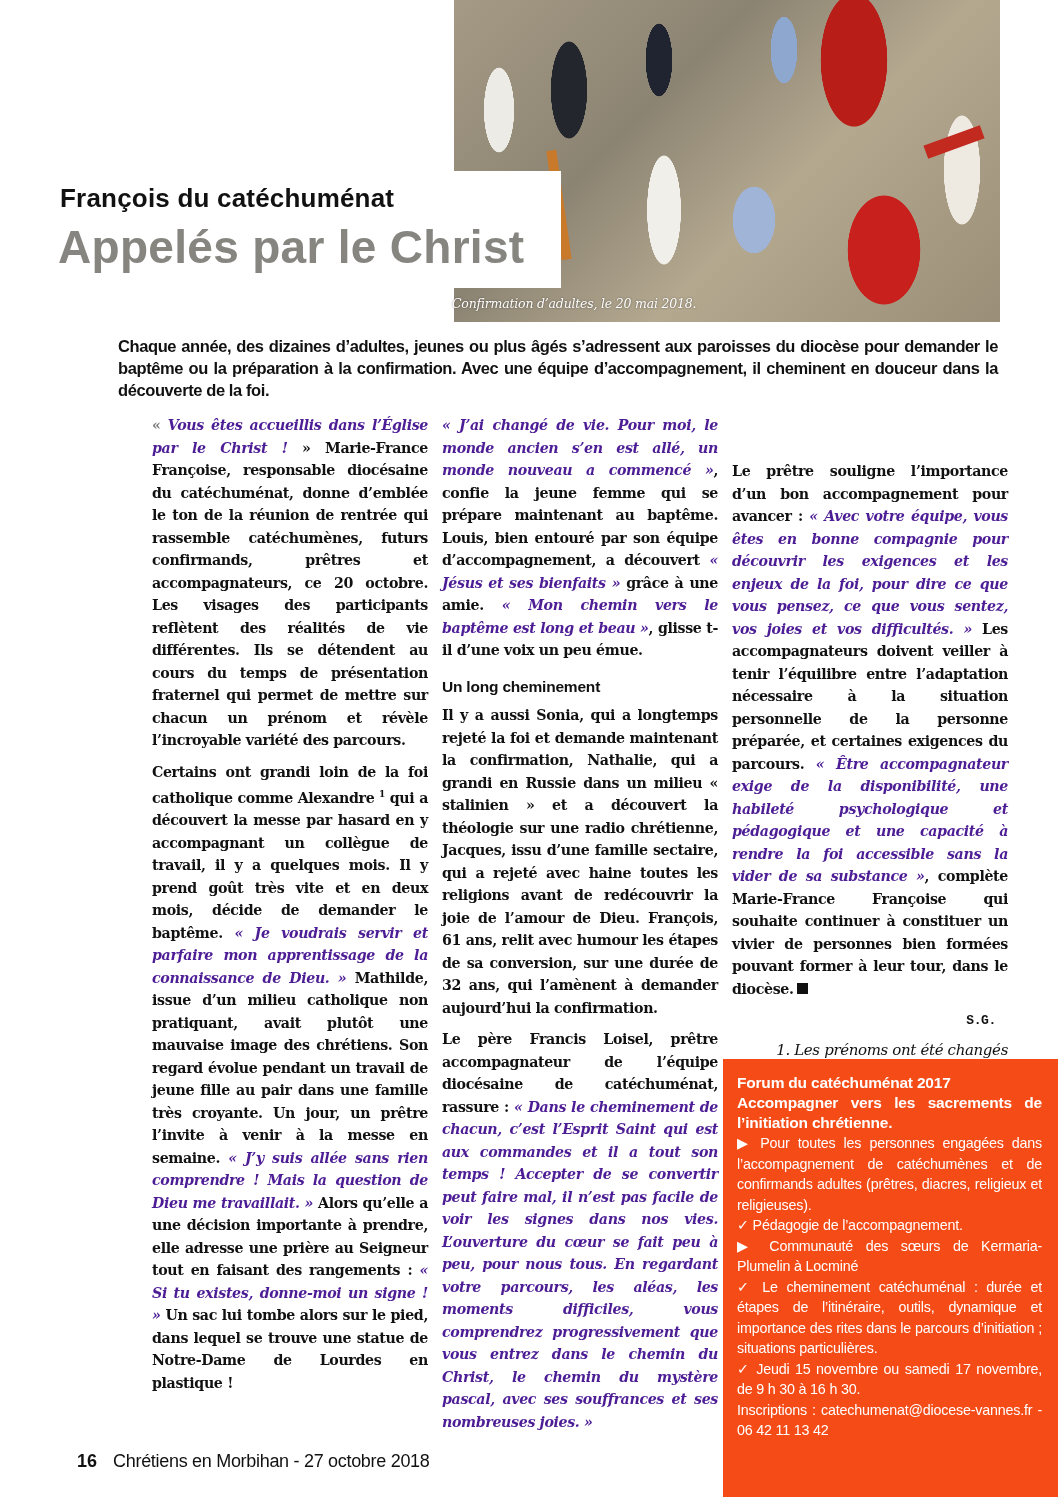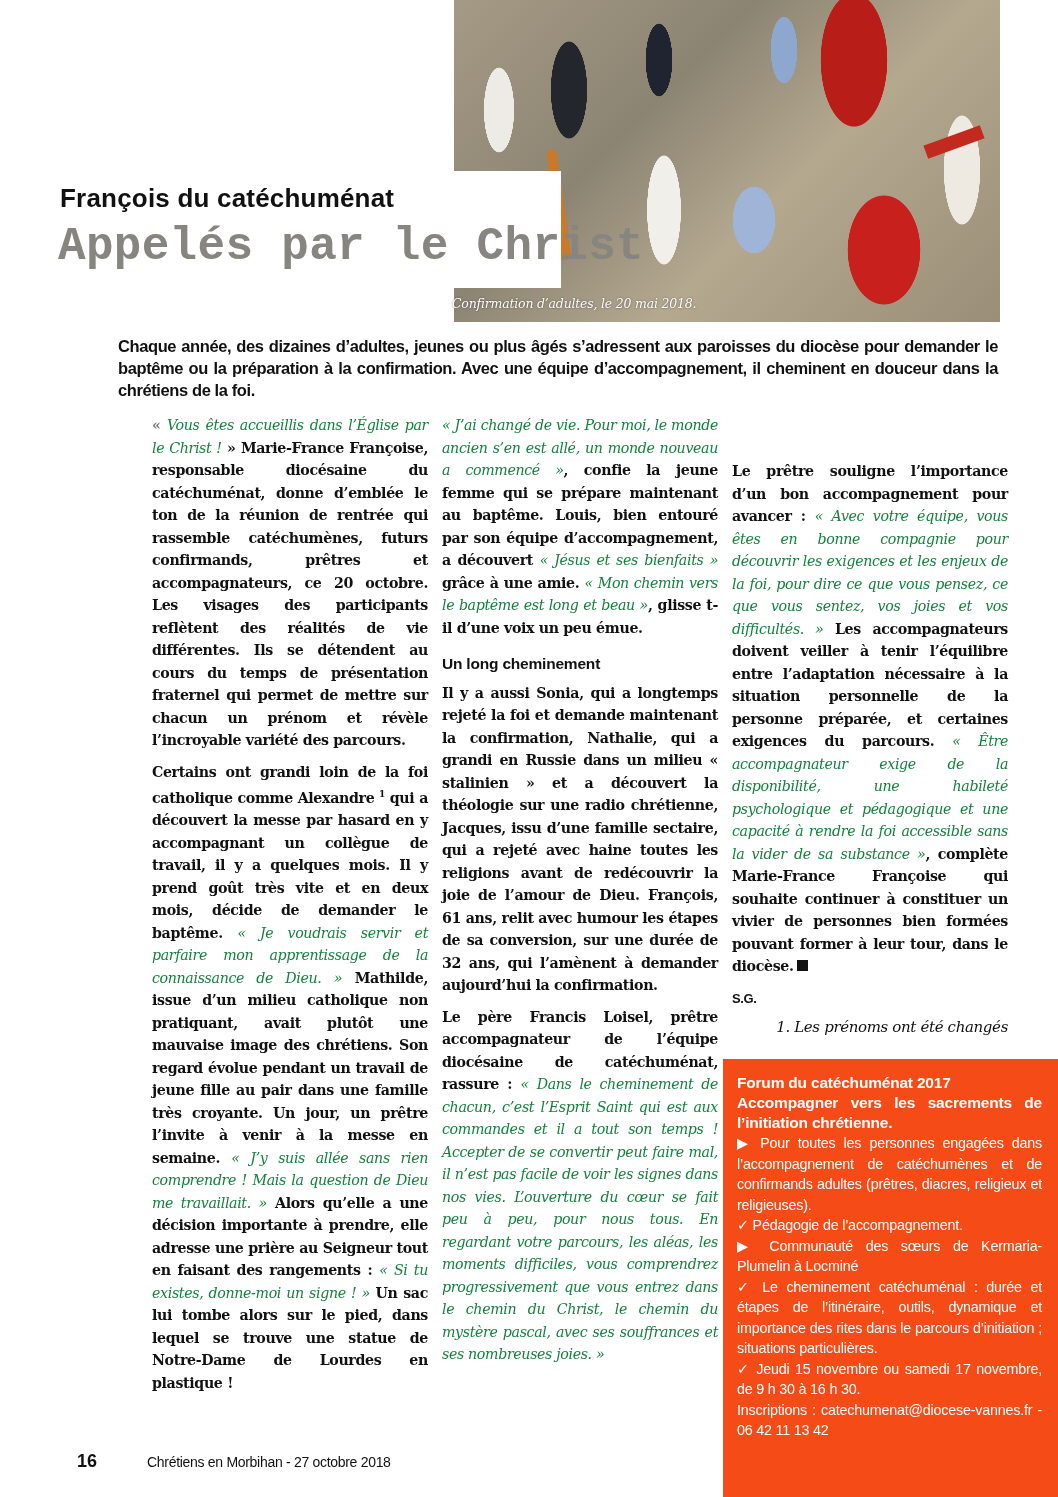--- a/index.html
+++ b/index.html
@@ -35,51 +35,51 @@
     position: absolute; left: 40px; top: 171px; width: 521px; height: 117px;
     background: #ffffff;
   }
   .kicker {
     position: absolute; left: 60px; top: 183px;
     font-family: "Liberation Sans", sans-serif; font-weight: bold;
     font-size: 26px; color: #111111; letter-spacing: 0.2px;
   }
   .headline {
     position: absolute; left: 58px; top: 224px;
-    font-family: Liberation Mono, monospace; font-weight: bold;
+    font-family: Liberation Sans, sans-serif; font-weight: bold;
     font-size: 46px; color: #878580; letter-spacing: 0.3px; line-height: 1;
   }
 
   
   .lead {
     position: absolute; left: 118px; top: 335px; width: 880px;
     font-family: "Liberation Sans", sans-serif; font-weight: bold;
     font-size: 16.5px; line-height: 22px; color: #111111; letter-spacing: -0.4px;
     text-align: justify;
   }
 
   
   .col {
     position: absolute; top: 414px; width: 276px;
     font-family: "DejaVu Serif", serif; font-size: 14.2px; line-height: 22.5px;
     color: #111111; text-align: justify; letter-spacing: -0.35px;
   }
   .col p { margin: 0 0 9px 0; }
-  .col em { font-style: italic; font-weight: normal; color: #15803d; }
+  .col em { font-style: italic; font-weight: bold; color: #4c1d95; }
   .col1 { left: 152px; font-weight: bold; }
   .col2 { left: 442px; font-weight: bold; }
   .col3 { left: 732px; font-weight: bold; }
   .subhead {
     font-family: "Liberation Sans", sans-serif; font-weight: bold;
     font-size: 15.5px; color: #111; margin: 14px 0 6px 0; letter-spacing: -0.2px;
   }
   .sup { font-size: 9px; vertical-align: super; font-weight: bold; }
   .endmark { display: inline-block; width: 11px; height: 11px; background: #111; vertical-align: baseline; margin-left: 3px; }
   .signature {
-    text-align: left; font-family: Liberation Sans, sans-serif; font-weight: bold;
+    text-align: right; font-family: Liberation Mono, monospace; font-weight: bold;
     font-size: 13px; margin: 10px 12px 6px 0;
   }
   .footnote { text-align: right; font-style: italic; font-weight: normal; font-size: 15px; }
 
   
   .infobox {
     position: absolute; left: 723px; top: 1059px; width: 335px; height: 438px;
     background: #f44b17; color: #ffffff; box-sizing: border-box;
     padding: 14px 16px 0 14px;
     font-family: "Liberation Sans", sans-serif; font-size: 14.3px; line-height: 20.5px;
@@ -88,38 +88,38 @@
   .infobox .ib-title { font-weight: bold; font-size: 15.5px; line-height: 20px; margin: 0; }
   .infobox .ib-line { margin: 0; }
 
   
   .footer {
     position: absolute; left: 77px; top: 1451px;
     font-family: "Liberation Sans", sans-serif; color: #111;
     display: flex; align-items: center; gap: 16px;
   }
   .footer .pagenum { font-size: 18px; font-weight: bold; }
-  .footer .pub { font-size: 14px; letter-spacing: -0.3px; margin-left: 34px; }
+  .footer .pub { font-size: 18px; letter-spacing: -0.3px; }
 </style>
 </head>
 <body>
 
 <div class="page">
 
   <div class="photo">
     <div class="stole" style="left:100px;top:150px;width:10px;height:110px;transform:rotate(-8deg);background:#c9792a;"></div>
     <div class="stole" style="left:470px;top:135px;width:60px;height:14px;transform:rotate(-20deg);"></div>
   </div>
   <div class="photo-caption">Confirmation d’adultes, le 20 mai 2018.</div>
 
   <div class="title-block"></div>
   <div class="kicker">François du catéchuménat</div>
   <div class="headline">Appelés par le Christ</div>
 
-  <div class="lead">Chaque année, des dizaines d’adultes, jeunes ou plus âgés s’adressent aux paroisses du diocèse pour demander le baptême ou la préparation à la  confirmation. Avec une équipe d’accompagnement, il cheminent en douceur dans la chrétiens de la foi.</div>
+  <div class="lead">Chaque année, des dizaines d’adultes, jeunes ou plus âgés s’adressent aux paroisses du diocèse pour demander le baptême ou la préparation à la  confirmation. Avec une équipe d’accompagnement, il cheminent en douceur dans la découverte de la foi.</div>
 
   <div class="col col1">
     <p>
       <span style="color:#777;">« </span><em>Vous êtes accueillis dans l’Église par le Christ !</em><span> » </span><span>Marie-France Françoise, responsable diocésaine du catéchuménat, donne d’emblée le ton de la réunion de rentrée qui  rassemble catéchumènes, futurs confirmands, prêtres et accompagnateurs, ce 20 octobre. Les visages des participants reflètent des réalités de vie différentes. Ils se détendent au cours du temps de présentation fraternel qui permet de mettre sur chacun un prénom et révèle l’incroyable variété des parcours.</span>
     </p>
     <p>
       <span>Certains ont grandi loin de la foi catholique comme Alexandre </span><span class="sup">1</span><span> qui a découvert la messe par hasard en y accompagnant un collègue de travail, il y a quelques mois. Il y prend goût très vite et en deux mois, décide de demander le baptême. </span><em>« Je voudrais servir et parfaire mon apprentissage de la connaissance de Dieu. »</em><span> Mathilde, issue d’un milieu catholique non pratiquant, avait plutôt une mauvaise image des chrétiens. Son regard évolue pendant un travail de jeune fille au pair dans une famille très croyante. Un jour, un prêtre l’invite à venir à la messe en semaine. </span><em>« J’y suis allée sans rien comprendre ! Mais la question de Dieu me travaillait. »</em><span> Alors qu’elle a une décision importante à prendre, elle adresse une prière au Seigneur tout en faisant des rangements : </span><em>« Si tu existes, donne-moi un signe  ! »</em><span> Un sac lui tombe alors sur le pied, dans lequel se trouve une statue de Notre-Dame de Lourdes en plastique ! </span>
     </p>
   </div>
 

